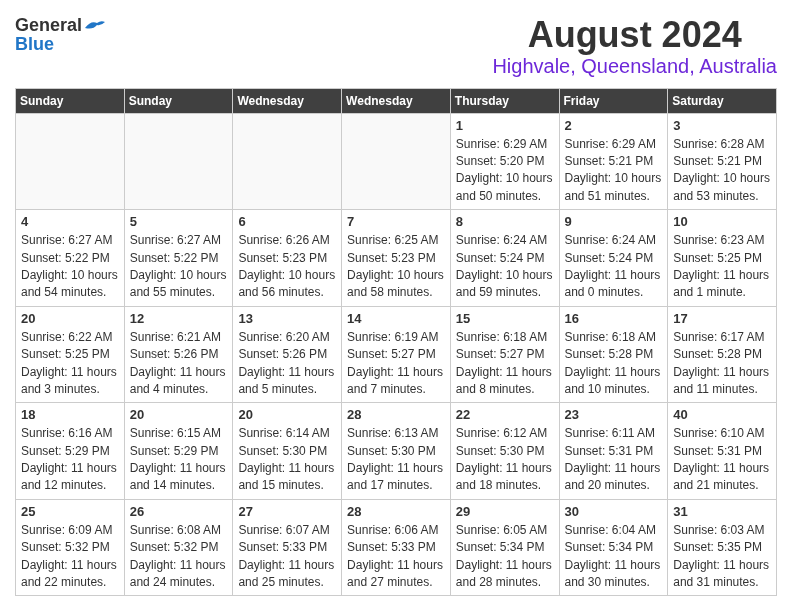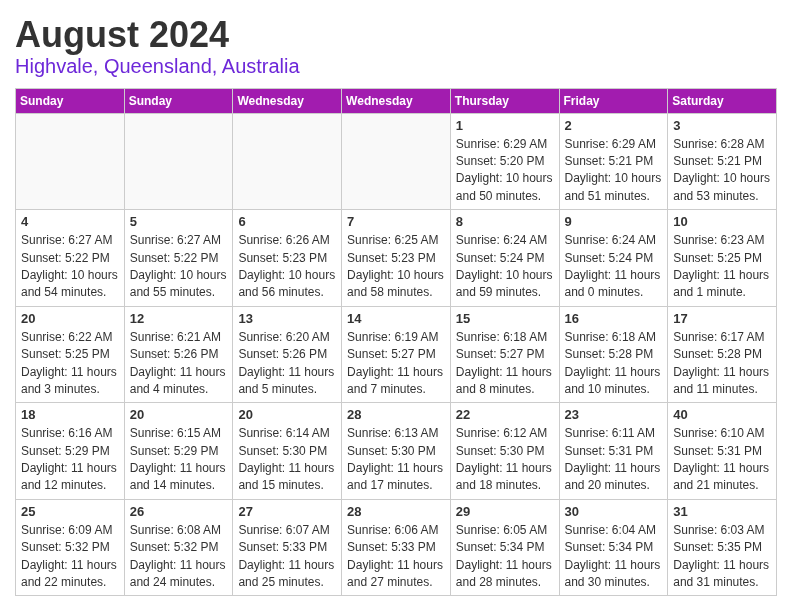--- a/index.html
+++ b/index.html
@@ -15,39 +15,39 @@
       justify-content: space-between;
       align-items: flex-start;
       margin-bottom: 10px;
     }
     .logo {
       display: flex;
       flex-direction: column;
       align-items: flex-start;
     }
     .title-section {
-      text-align: left;
+      text-align: center;
     }
     .month-title {
       font-size: 36px;
       font-weight: bold;
       color: #333;
       line-height: 1.1;
     }
     .location {
       font-size: 20px;
       color: #6d28d9;
     }
     table {
       width: 100%;
       border-collapse: collapse;
       table-layout: fixed;
     }
     thead tr th {
-      background: #a21caf;
+      background: #404040;
       color: #fff;
       font-size: 12px;
       font-weight: bold;
       padding: 5px 4px;
       text-align: left;
       border: 1px solid #ccc;
     }
     tbody tr td {
       border: 1px solid #ccc;
       vertical-align: top;
@@ -68,20 +68,30 @@
     .day-info {
       font-size: 12px;
       line-height: 1.45;
       color: #333;
     }
   </style>
 </head>
 <body>
 
 <div class="header">
+  <div class="logo">
+    <div style="display:flex; align-items:center;">
+      <span style="font-size:18px; font-weight:bold; color:#333;">General</span>
+
+      <svg width="22" height="16" viewBox="0 0 22 16" style="margin:0 1px;">
+        <path d="M2,10 Q8,2 14,5 Q18,2 22,4 Q18,8 14,7 Q10,12 2,10Z" fill="#2176c7"></path>
+      </svg>
+    </div>
+    <span style="font-size:18px; font-weight:bold; color:#2176c7; margin-top:-2px;">Blue</span>
+  </div>
   <div class="title-section">
     <div class="month-title">August 2024</div>
     <div class="location">Highvale, Queensland, Australia</div>
   </div>
 </div>
 
 <table>
   <thead>
     <tr>
     <th>Sunday</th>

